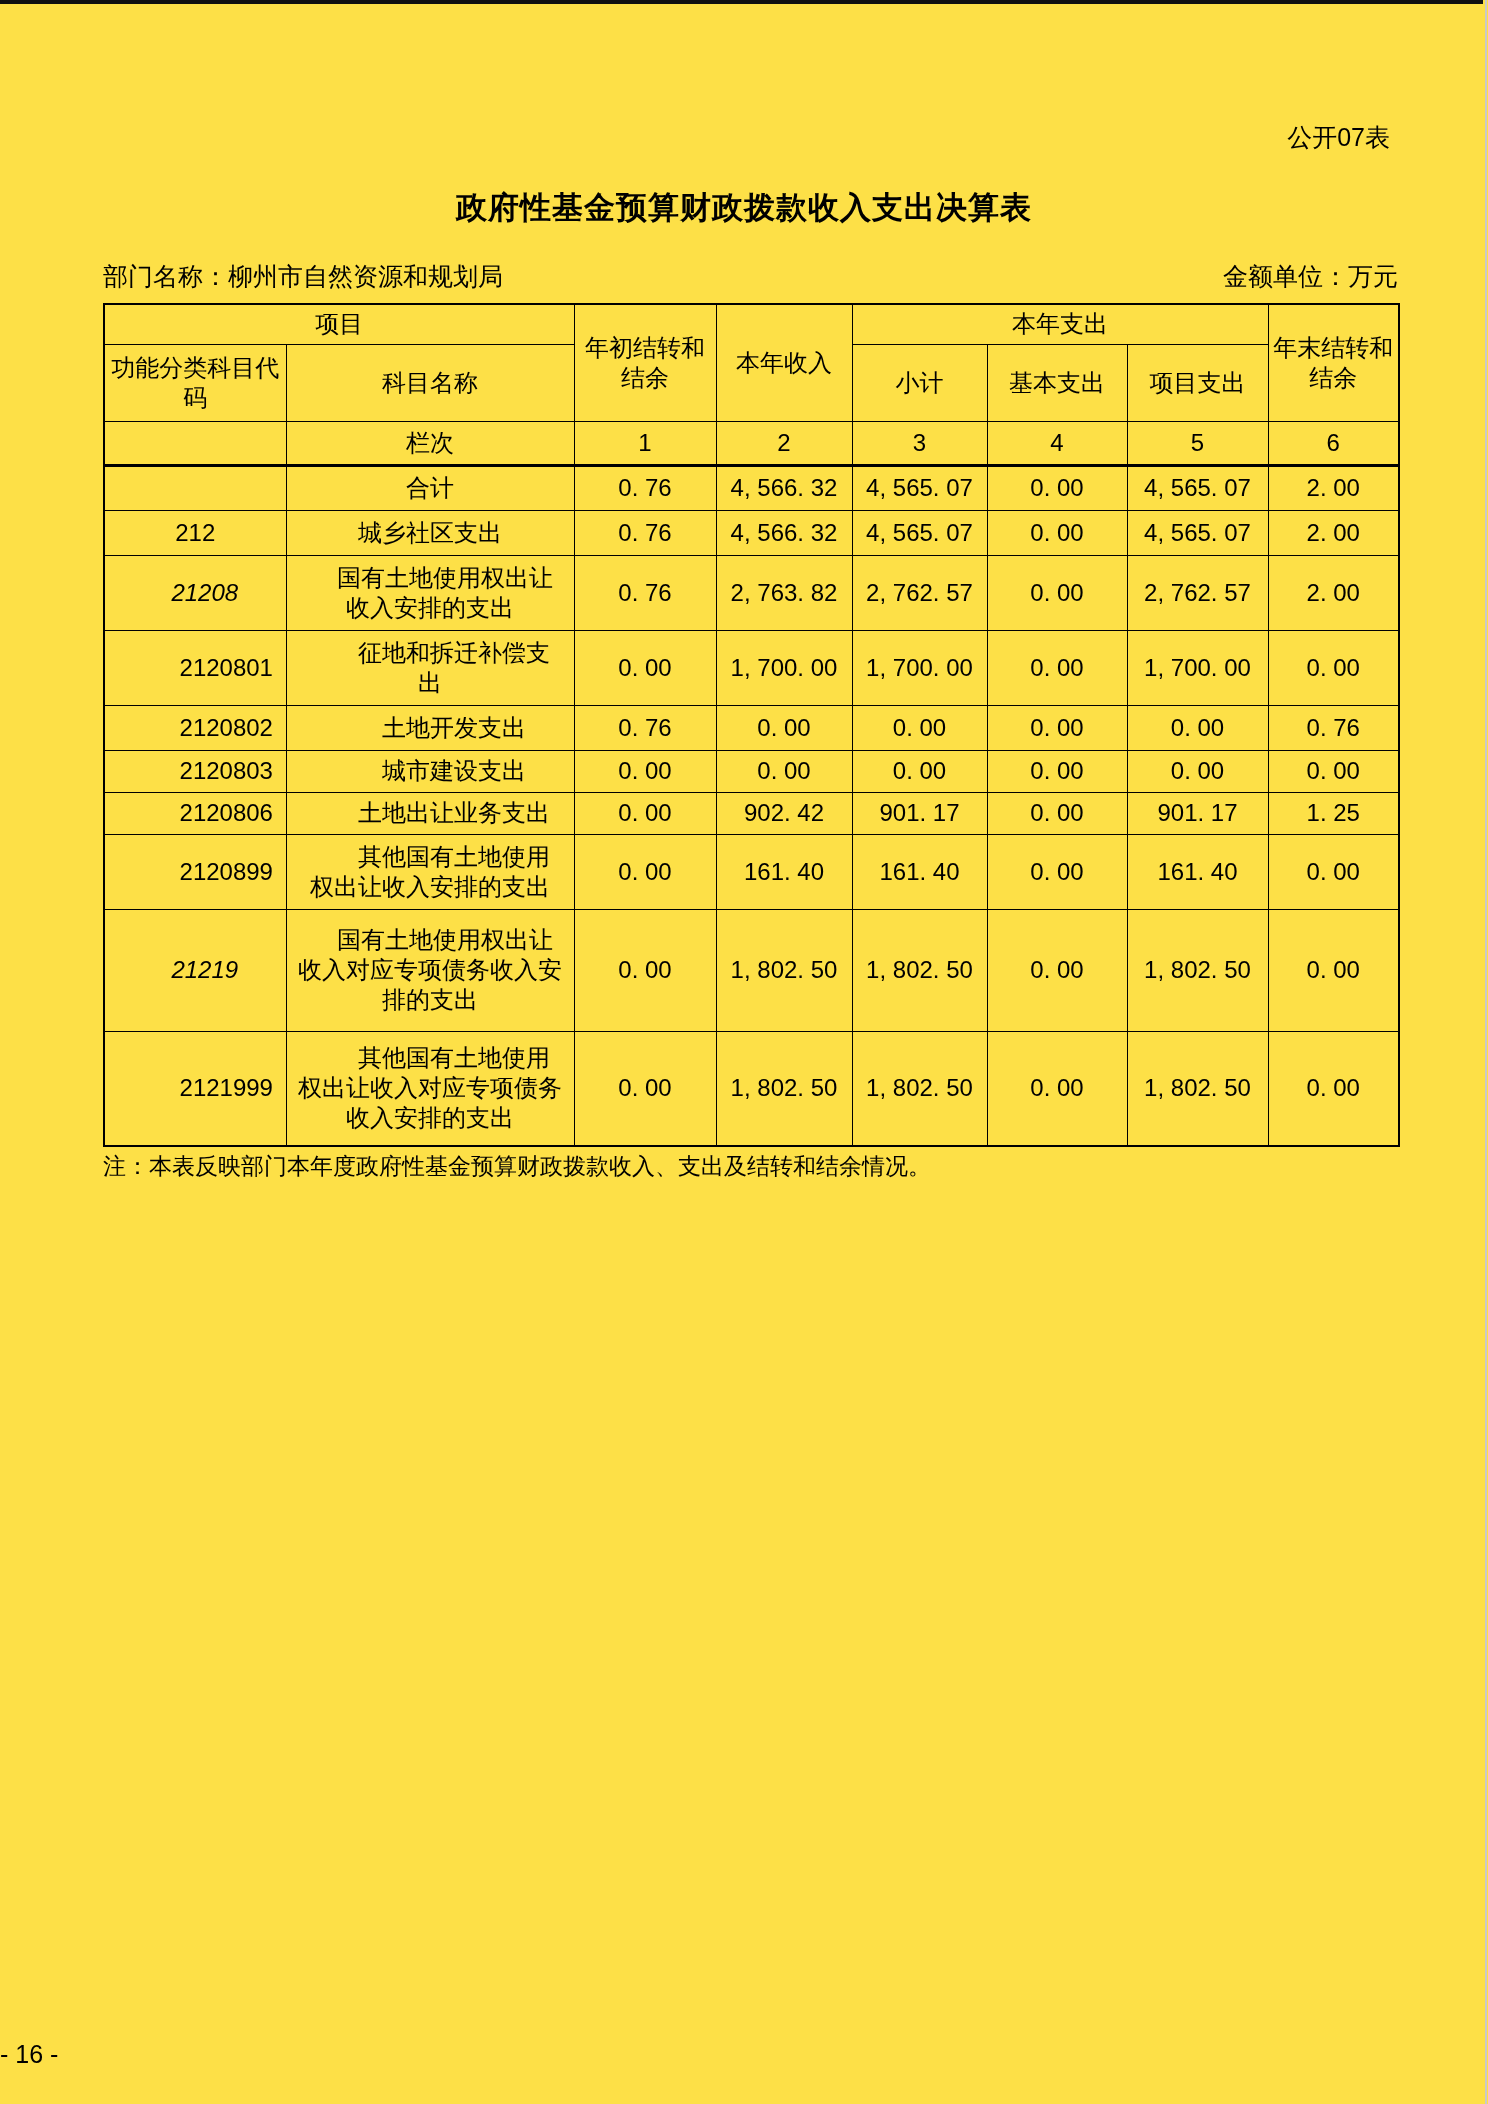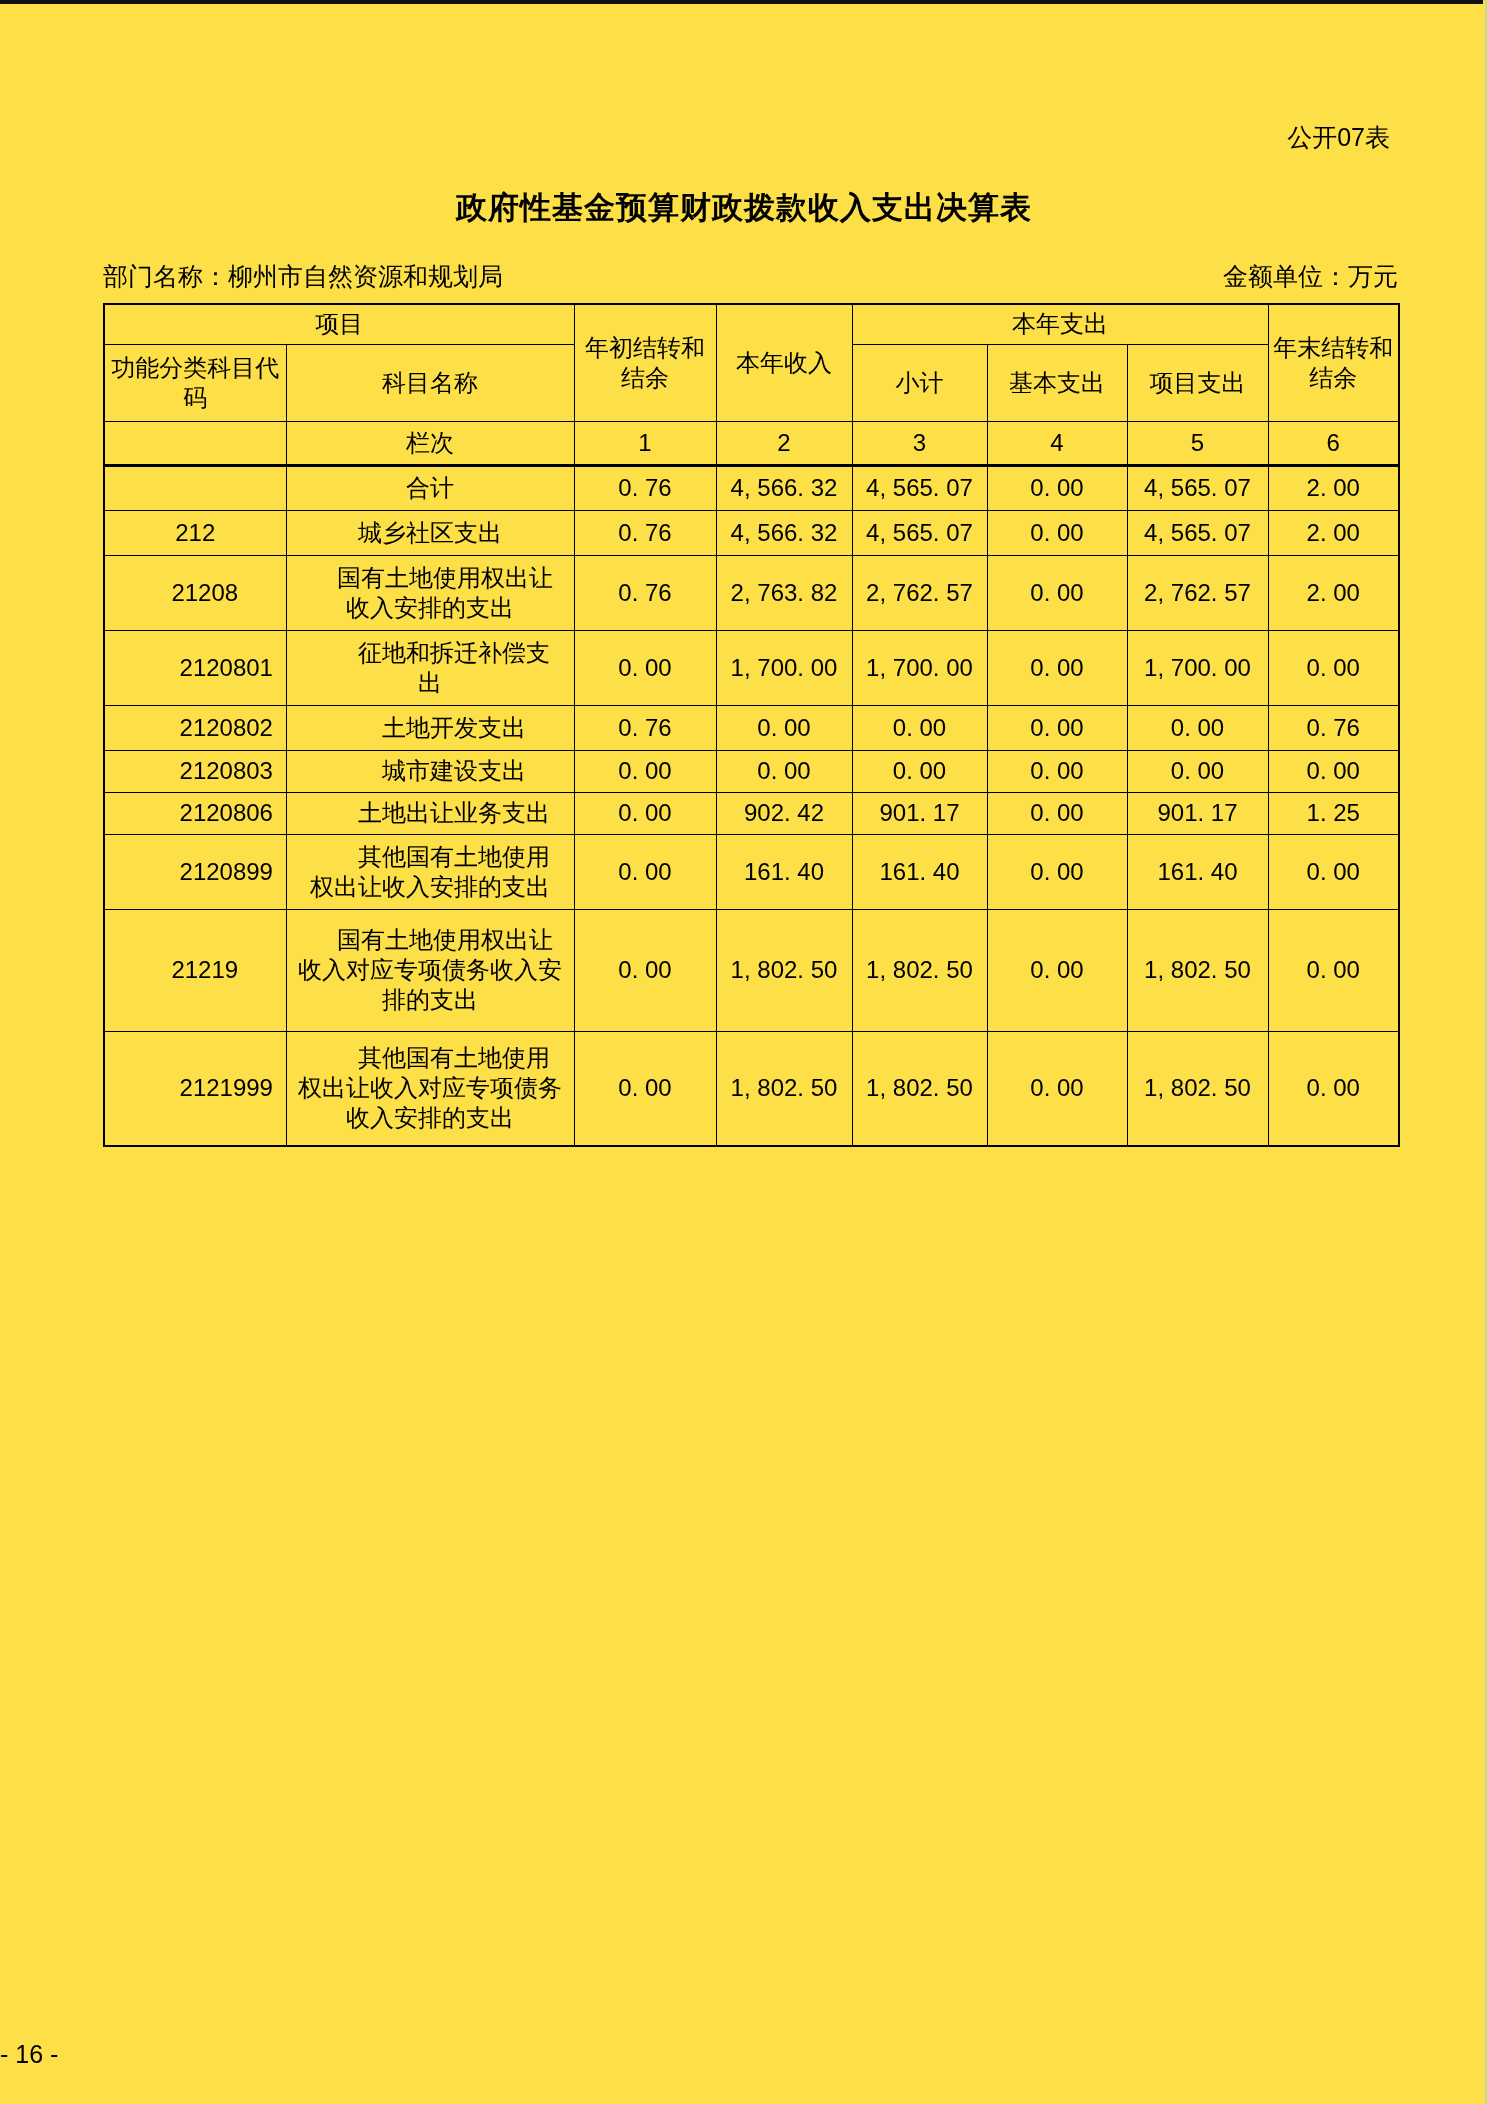--- a/index.html
+++ b/index.html
@@ -45,21 +45,21 @@
   table.budget th,table.budget td{
     border:1px solid #000;
     padding:2px 4px;
     font-weight:normal;
     text-align:center;
     vertical-align:middle;
     overflow:hidden;
   }
   tr.lane-row td{border-bottom:3px solid #000;}
   td.code{text-align:left;padding-left:14px;}
-  td.code.lvl1{padding-left:23px;}
+  td.code.lvl1{padding-left:23px;font-style:italic;}
   td.code.lvl2{padding-left:66px;}
   td.name{
     text-align:left;
     padding-left:6px;padding-right:4px;
     white-space:pre-line;
   }
   td.name.ind1{text-indent:30px;}
   td.name.ind2{text-indent:48px;}
   td.name.center{text-align:center;text-indent:0;}
   td.num{text-align:right;padding-right:4px;}
@@ -231,16 +231,17 @@
             <td class="num">0. 00</td>
             <td class="num">1, 802. 50</td>
             <td class="num">1, 802. 50</td>
             <td class="num">0. 00</td>
             <td class="num">1, 802. 50</td>
             <td class="num">0. 00</td>
           </tr>
         </tbody>
     </table>
 
+    <div class="note">注：本表反映部门本年度政府性基金预算财政拨款收入、支出及结转和结余情况。</div>
   </div>
 
   <div class="page-number">- 16 -</div>
 </div>
 
 </body></html>

